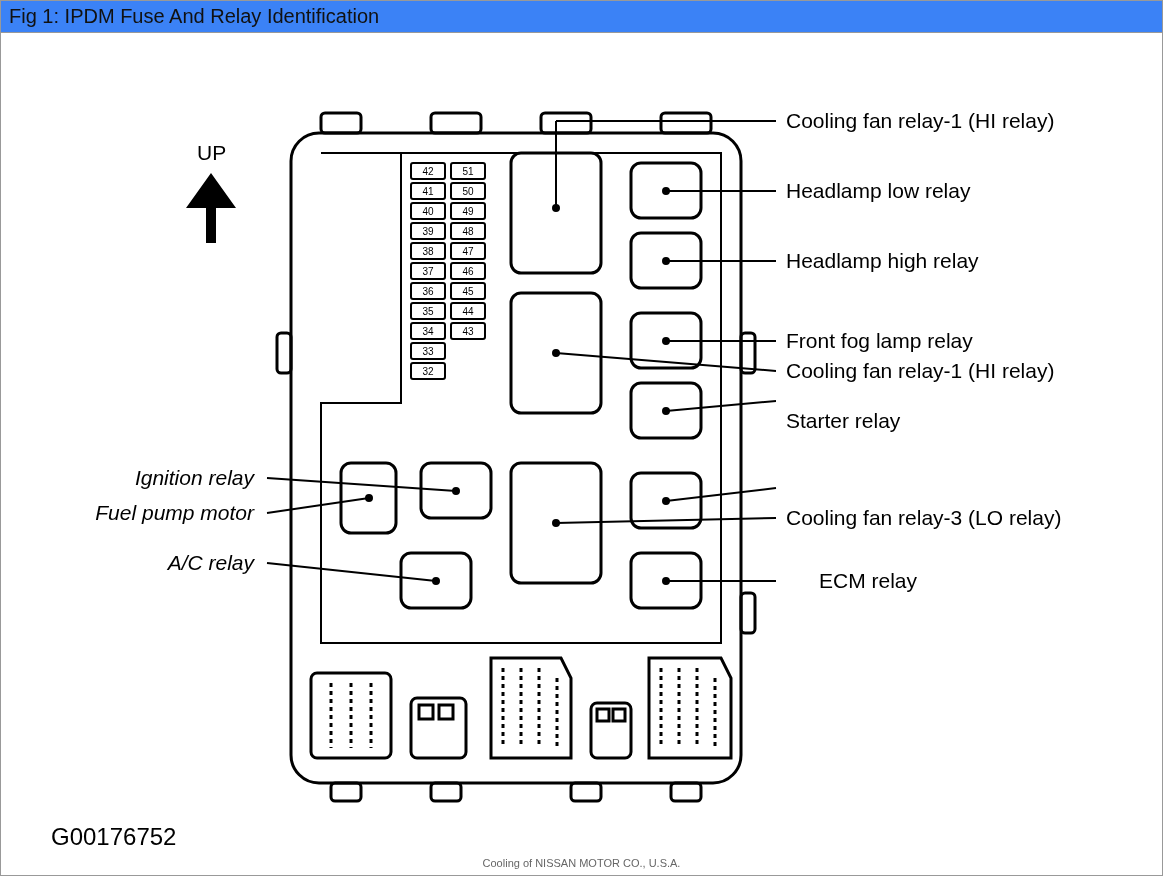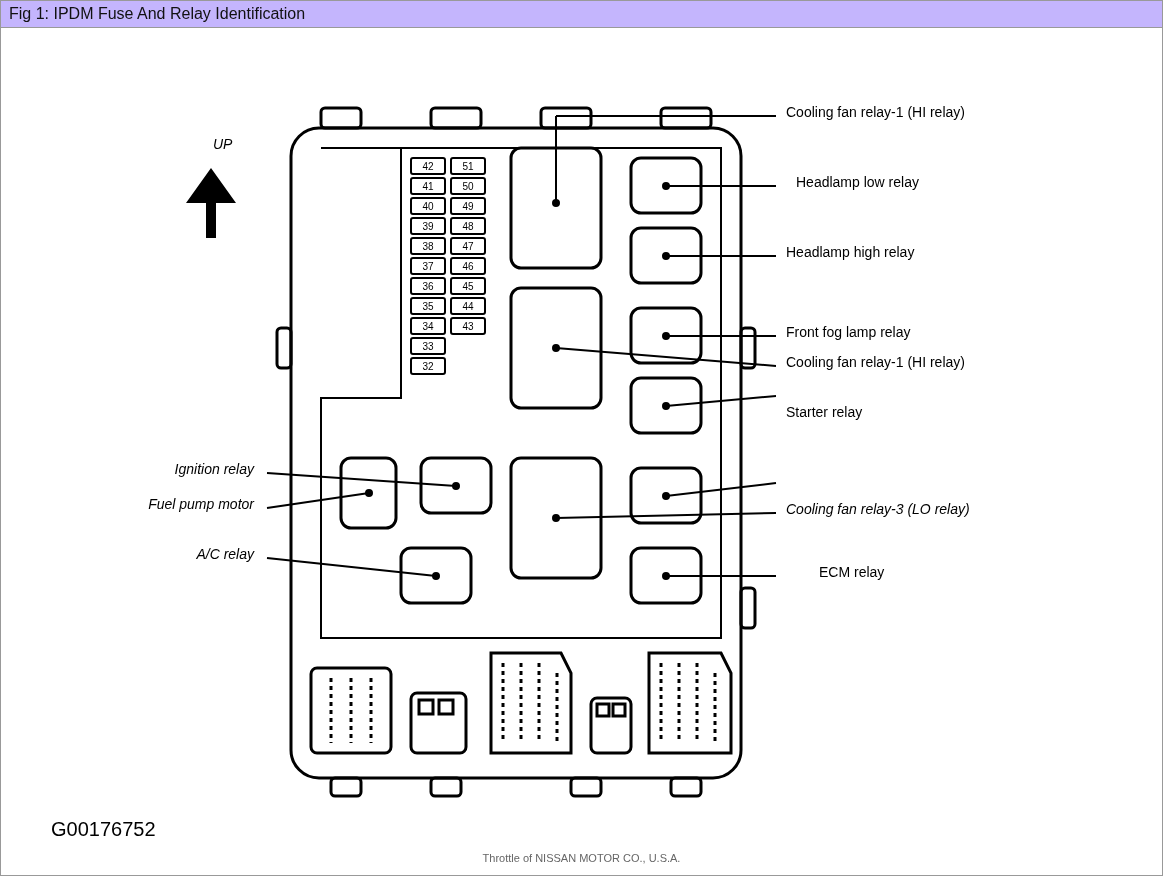--- a/index.html
+++ b/index.html
@@ -11,54 +11,54 @@
   }
   .frame {
     width: 1163px;
     height: 876px;
     border: 1px solid #999;
     background: #fff;
     position: relative;
   }
   .titlebar {
     width: 100%;
-    background: #c4b5fd;
+    background: #3b82f6;
     border-bottom: 1px solid #999;
     padding: 4px 8px;
-    font-size: 16px;
+    font-size: 20px;
     color: #111;
   }
   .canvas {
     position: relative;
     width: 100%;
     height: 846px;
   }
   .credit {
     position: absolute;
     bottom: 10px;
     left: 0; right: 0;
     text-align: center;
     font-size: 11px;
     color: #666;
   }
   svg { position: absolute; top: 0; left: 0; }
   .label {
     position: absolute;
-    font-size: 14px;
+    font-size: 21px;
     font-weight: 500;
     white-space: nowrap;
     color: #000;
   }
   .label.right { text-align: left; }
   .label.left  { text-align: right; font-style: italic; }
   .doc-id {
     position: absolute;
     left: 50px;
     top: 790px;
-    font-size: 20px;
+    font-size: 24px;
   }
 </style>
 </head>
 <body>
 
 <div class="frame">
   <div class="titlebar">
     <span>Fig 1: IPDM Fuse And Relay Identification</span>
   </div>
 
@@ -210,32 +210,32 @@
             <circle cx="455" cy="458" r="3" fill="#000"></circle>
           <line x1="368" y1="465" x2="266" y2="480"></line>
             <circle cx="368" cy="465" r="3" fill="#000"></circle>
           <line x1="435" y1="548" x2="266" y2="530"></line>
             <circle cx="435" cy="548" r="3" fill="#000"></circle>
         </g>
 
       </g>
     </svg>
 
-    <div class="label" style="left:212px; top:108px;font-style:italic;">UP</div>
+    <div class="label" style="left:196px; top:108px;">UP</div>
 
     <div class="label right" style="left:785px; top:76px;">Cooling fan relay-1 (HI relay)</div>
-    <div class="label right" style="left:785px; top:146px;margin-left:10px;">Headlamp low relay</div>
+    <div class="label right" style="left:785px; top:146px;">Headlamp low relay</div>
     <div class="label right" style="left:785px; top:216px;">Headlamp high relay</div>
     <div class="label right" style="left:785px; top:296px;">Front fog lamp relay</div>
     <div class="label right" style="left:785px; top:326px;">Cooling fan relay-1 (HI relay)</div>
     <div class="label right" style="left:785px; top:376px;">Starter relay</div>
-    <div class="label right" style="left:785px; top:473px;font-style:italic;">Cooling fan relay-3 (LO relay)</div>
+    <div class="label right" style="left:785px; top:473px;">Cooling fan relay-3 (LO relay)</div>
     <div class="label right" style="left:785px; top:536px;margin-left:33px;">ECM relay</div>
 
     <div class="label left" style="right:908px; top:433px;">Ignition relay</div>
     <div class="label left" style="right:908px; top:468px;">Fuel pump motor</div>
     <div class="label left" style="right:908px; top:518px;margin-left:17px;">A/C relay</div>
 
     <div class="doc-id">G00176752</div>
 
-    <div class="credit">Throttle of NISSAN MOTOR CO., U.S.A.</div>
+    <div class="credit">Cooling of NISSAN MOTOR CO., U.S.A.</div>
   </div>
 </div>
 
 </body></html>

